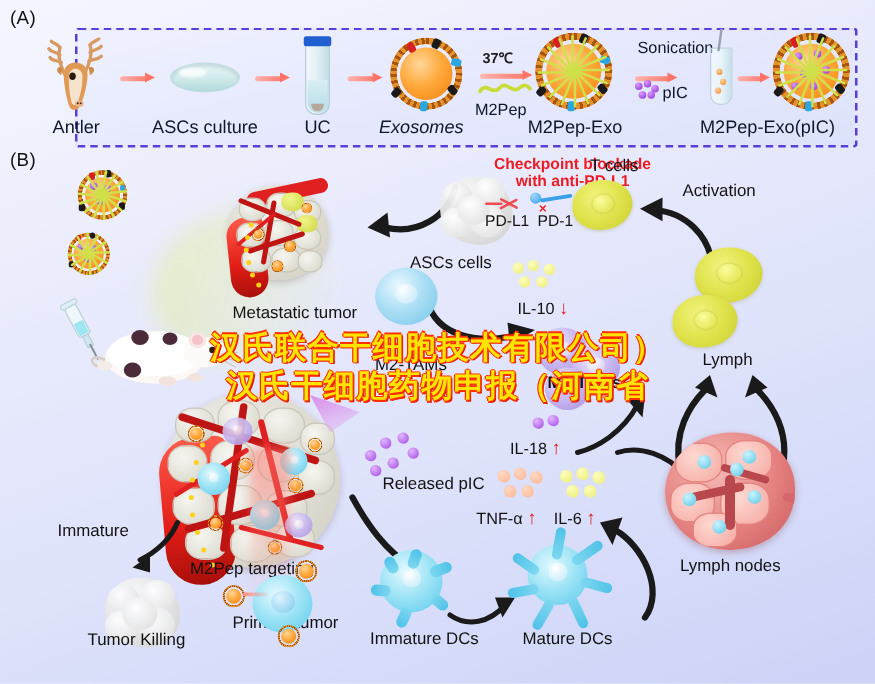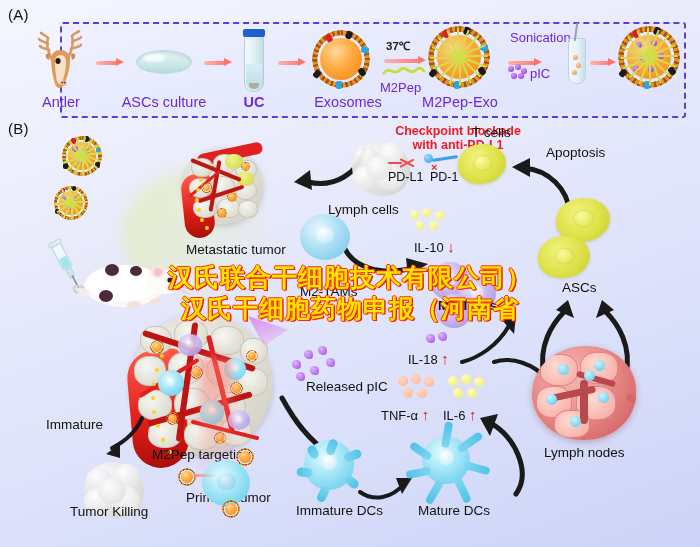--- a/index.html
+++ b/index.html
@@ -15,21 +15,21 @@
   
   #panelA{left:0;top:0;width:700px;height:122px;}
   .panel-letter{font-size:15px;color:#111;font-weight:400;letter-spacing:.3px;}
   #panelA .panel-letter{left:8px;top:6px;}
   #panelB .panel-letter{left:8px;top:2px;}
   .dashbox{
     left:60px;top:22px;width:622px;height:92px;
     border:2px dashed #5a3fd6;border-radius:3px;
     background:linear-gradient(170deg,rgba(236,238,255,.55),rgba(215,221,252,.55));
   }
-  .a-label{font-size:14.5px;color:#6d28d9;text-align:center;white-space:nowrap;}
+  .a-label{font-size:14.5px;color:#0f172a;text-align:center;white-space:nowrap;}
   .a-small{font-size:11.5px;color:#1b1b1b;white-space:nowrap;font-weight:bold;text-align:right;}
 
   
   .parrow{height:9px;}
   .parrow .shaft{position:absolute;left:0;top:2.5px;height:4px;width:calc(100% - 7px);
     background:linear-gradient(90deg,#ffb4ae,#ff7d70);border-radius:2px;}
   .parrow .head{position:absolute;right:0;top:0;width:0;height:0;
     border-top:4.5px solid transparent;border-bottom:4.5px solid transparent;border-left:8px solid #ff7468;}
 
   
@@ -222,38 +222,38 @@
     <div class="abs parrow" style="left:204px;top:58px;width:28px;">
       <div class="shaft"></div>
         <div class="head"></div>
     </div>
 
     <div class="abs tube" style="left:244px;top:34px;">
       <div class="cap"></div>
         <div class="liq"></div>
         <div class="pel"></div>
     </div>
-    <div class="abs a-label" style="left:228px;top:94px;width:52px;font-weight:bold;">UC</div>
+    <div class="abs a-label" style="left:228px;top:94px;width:52px;">UC</div>
 
     <div class="abs parrow" style="left:278px;top:58px;width:28px;">
       <div class="shaft"></div>
         <div class="head"></div>
     </div>
 
     <div class="abs exo" id="exoA" style="left:312px;top:30px;width:58px;height:58px;">
       <div class="ring"></div>
         <div class="core"></div>
       <div class="prot" style="left:34px;top:1px;background:#1a1a1a;transform:rotate(25deg);"></div>
       <div class="prot" style="left:14px;top:4px;background:#d81f22;transform:rotate(-30deg);"></div>
       <div class="prot" style="left:2px;top:40px;background:#1a1a1a;transform:rotate(40deg);"></div>
       <div class="prot" style="left:47px;top:38px;background:#1a1a1a;transform:rotate(-40deg);"></div>
       <div class="prot" style="left:24px;top:51px;background:#2aa7e0;transform:rotate(4deg);"></div>
       <div class="prot" style="left:50px;top:16px;background:#2aa7e0;transform:rotate(-75deg);"></div>
     </div>
-    <div class="abs a-label" style="left:308px;top:94px;width:80px;">Exosomes</div>
+    <div class="abs a-label" style="left:297px;top:94px;width:80px;font-style:italic;">Exosomes</div>
 
     <div class="abs a-small" style="left:386px;top:38px;">37℃</div>
     <div class="abs parrow" style="left:384px;top:56px;width:42px;">
       <div class="shaft"></div>
         <div class="head"></div>
     </div>
     <div class="abs" style="left:382px;top:64px;">
       <svg width="44" height="14" viewBox="0 0 44 14">
           <path class="sq" d="M2 9 C7 1, 12 13, 18 6 C23 0, 28 12, 34 6 C38 2, 41 6, 42 7"></path>
         </svg>
@@ -338,20 +338,21 @@
       <div class="spike" style="transform:rotate(158deg) translateY(-2px);"></div>
       <div class="spike" style="transform:rotate(180deg) translateY(-2px);"></div>
       <div class="spike" style="transform:rotate(202deg) translateY(-2px);"></div>
       <div class="spike" style="transform:rotate(225deg) translateY(-2px);"></div>
       <div class="spike" style="transform:rotate(248deg) translateY(-2px);"></div>
       <div class="spike" style="transform:rotate(270deg) translateY(-2px);"></div>
       <div class="spike" style="transform:rotate(292deg) translateY(-2px);"></div>
       <div class="spike" style="transform:rotate(315deg) translateY(-2px);"></div>
       <div class="spike" style="transform:rotate(338deg) translateY(-2px);"></div>
     </div>
+    <div class="abs a-label" style="left:560px;top:94px;width:140px;text-align:left;">M2Pep-Exo(pIC)</div>
   </div>
 
   <div class="abs" id="panelB">
 
     <div class="abs panel-letter">(B)</div>
 
     <div class="gbeam" style="left:120px;top:50px;width:150px;height:120px;transform:rotate(-18deg);filter:blur(8px);border-radius:50%;"></div>
 
     <div class="abs exo" style="left:62px;top:18px;width:40px;height:40px;">
       <div class="ring"></div>
@@ -492,21 +493,21 @@
       </svg>
     </div>
 
     <div class="abs greymass" style="left:352px;top:24px;width:58px;height:54px;">
       <div class="lob" style="left:2px;top:4px;width:24px;height:22px;"></div>
       <div class="lob" style="left:26px;top:0px;width:26px;height:24px;"></div>
       <div class="lob" style="left:0px;top:24px;width:26px;height:24px;"></div>
       <div class="lob" style="left:24px;top:22px;width:28px;height:26px;"></div>
       <div class="lob" style="left:14px;top:14px;width:26px;height:24px;"></div>
     </div>
-    <div class="abs b-label" style="left:328px;top:84px;">Lymph cells</div>
+    <div class="abs b-label" style="left:328px;top:84px;">ASCs cells</div>
 
     <div class="abs b-red" style="left:373px;top:6px;width:170px;">
       <div>Checkpoint blockade</div>
       <div>with anti-PD-L1</div>
     </div>
 
     <div class="recv" style="left:400px;top:36px;width:26px;height:18px;">
       <div class="l" style="left:0px;top:12px;width:16px;transform:rotate(-28deg);"></div>
       <div class="l" style="left:0px;top:4px;width:16px;transform:rotate(28deg);"></div>
       <div class="l" style="left:-12px;top:8px;width:14px;transform:rotate(0deg);"></div>
@@ -515,35 +516,35 @@
     <div class="pd1bar" style="left:432px;top:39px;width:26px;transform:rotate(-9deg);"></div>
     <div class="xmark" style="left:431px;top:44px;">×</div>
     <div class="abs b-label" style="left:388px;top:52px;font-size:12.5px;">PD-L1</div>
     <div class="abs b-label" style="left:430px;top:52px;font-size:12.5px;">PD-1</div>
 
     <div class="abs ycell" style="left:458px;top:26px;width:48px;height:40px;">
       <div class="nuc"></div>
     </div>
     <div class="abs b-label" style="left:472px;top:7px;">T cells</div>
 
-    <div class="abs b-label" style="left:546px;top:27px;">Apoptosis</div>
+    <div class="abs b-label" style="left:546px;top:27px;">Activation</div>
     <div class="arr" style="left:500px;top:34px;">
       <svg width="80" height="70" viewBox="0 0 80 70">
         <path class="arrpath" d="M70 62 C68 36 48 18 24 16"></path>
         <path d="M30 6 L12 15 L30 25 Z" fill="#1a1a1a"></path>
       </svg>
     </div>
 
     <div class="abs ycell" style="left:556px;top:80px;width:54px;height:44px;">
         <div class="nuc"></div>
       </div>
     <div class="abs ycell" style="left:538px;top:118px;width:52px;height:42px;">
         <div class="nuc"></div>
       </div>
-    <div class="abs b-label" style="left:562px;top:162px;">ASCs</div>
+    <div class="abs b-label" style="left:562px;top:162px;">Lymph</div>
 
     <div class="arr" style="left:530px;top:176px;">
       <svg width="60" height="84" viewBox="0 0 60 84">
         <path class="arrpath" d="M14 80 C8 52 22 30 34 18"></path>
         <path d="M26 16 L38 6 L44 24 Z" fill="#1a1a1a"></path>
       </svg>
     </div>
     <div class="arr" style="left:586px;top:176px;">
       <svg width="60" height="84" viewBox="0 0 60 84">
         <path class="arrpath" d="M40 80 C46 52 32 30 20 18"></path>

